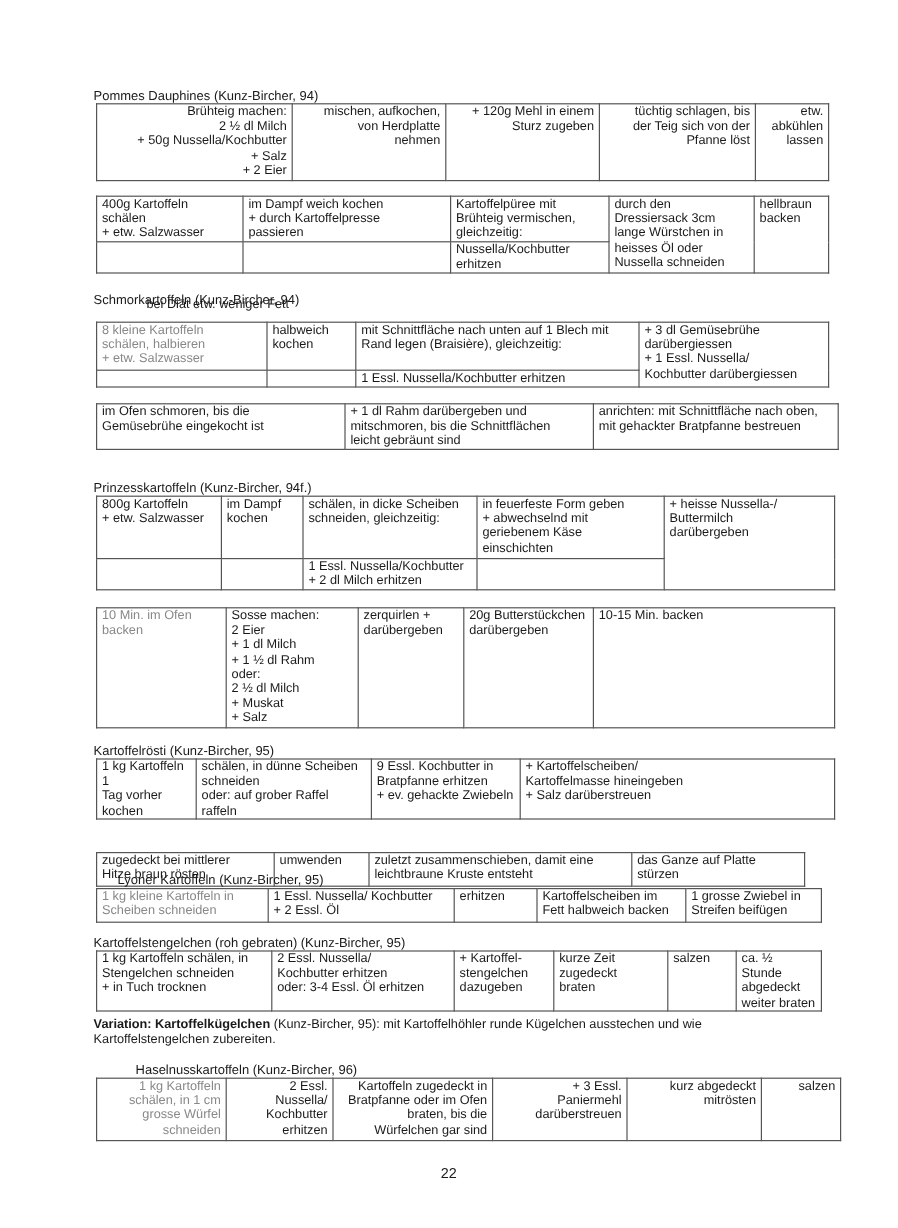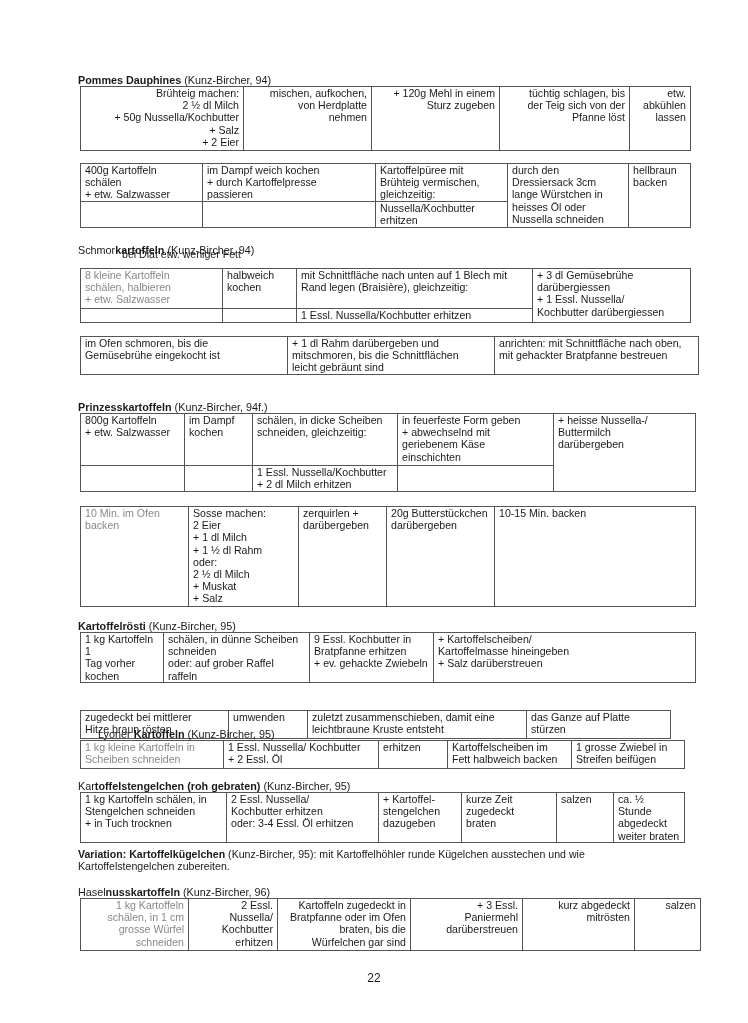--- a/index.html
+++ b/index.html
@@ -1,19 +1,19 @@
 <!DOCTYPE html>
 <html><head>
 <meta charset="utf-8">
 <style>
   html, body { margin:0; padding:0; background:#ffffff; }
   body { width:748px; height:1023px; position:relative; overflow:hidden;
          font-family:"Liberation Sans", sans-serif; font-size:10.6px; color:#1a1a1a; line-height:12.2px; }
   .title { position:absolute; left:78px; font-size:10.8px; white-space:nowrap; }
-  .title b { font-weight:bold; }
+  .title b { font-weight:normal; }
   .sub { position:absolute; left:78px; font-size:10.6px; }
   table { position:absolute; border-collapse:collapse; table-layout:fixed; }
   td { border:1px solid #555; vertical-align:top; padding:0 4px; white-space:pre-line; }
   .faint { color:#888; }
   .pagenum { position:absolute; left:0; width:748px; top:972px; text-align:center; font-size:12px; }
   .variation { position:absolute; left:78px; top:848px; width:600px; }
 </style>
 </head>
 <body>
 
@@ -295,21 +295,21 @@
     <td>salzen</td>
     <td>ca. ½ Stunde
 abgedeckt
 weiter braten</td>
   </tr>
 </tbody>
   </table>
 
 <div class="variation"><b>Variation: Kartoffelkügelchen</b><span> (Kunz-Bircher, 95): mit Kartoffelhöhler runde Kügelchen ausstechen und wie Kartoffelstengelchen zubereiten.</span></div>
 
-<div class="title" style="top:886px;"><span>Hasel</span><b>nusskartoffeln</b><span> (Kunz-Bircher, 96)</span></div>
+<div class="title" style="top:886px;margin-left:35px;"><span>Hasel</span><b>nusskartoffeln</b><span> (Kunz-Bircher, 96)</span></div>
 <table style="left:80px; top:898px; width:620px;text-align:right;">
   <colgroup>
       <col style="width:108px">
       <col style="width:89px">
       <col style="width:133px">
       <col style="width:112px">
       <col style="width:112px">
       <col style="width:66px">
     </colgroup>
   <tbody>

